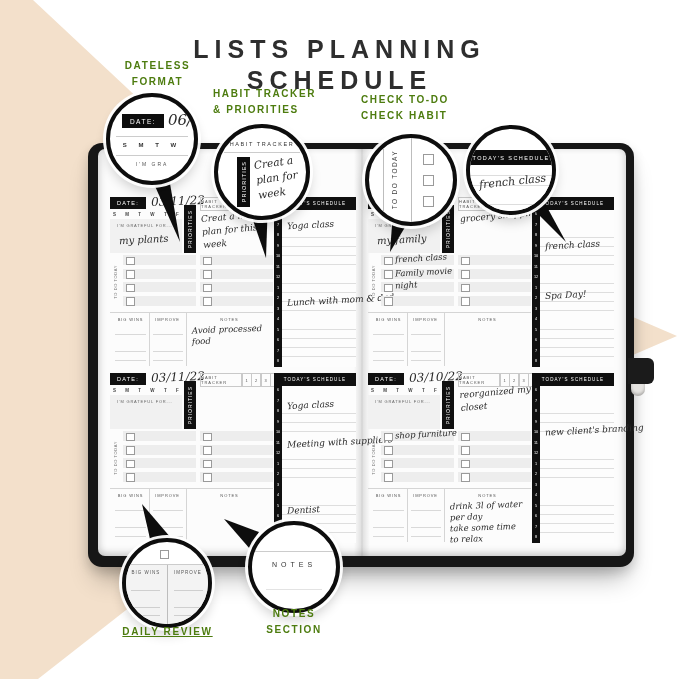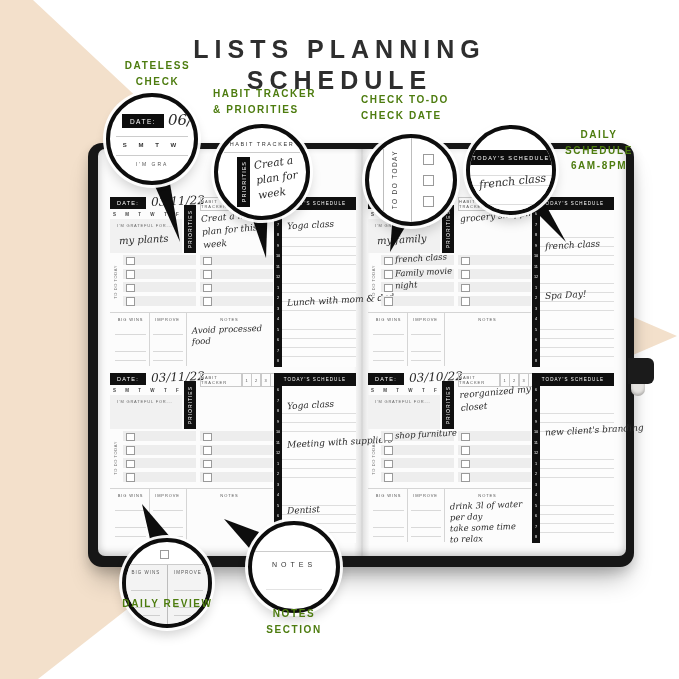--- a/index.html
+++ b/index.html
@@ -126,36 +126,31 @@
   <div class="bg-shape bg-left"></div>
   <div class="bg-shape bg-right"></div>
 
   <div class="title">
     <div>LISTS PLANNING</div>
     <div>SCHEDULE</div>
   </div>
 
   <div class="ann center" style="left:100px;top:58px;width:115px;">
     <div>DATELESS</div>
-    <div>CHECK</div>
+    <div>FORMAT</div>
   </div>
   <div class="ann" style="left:213px;top:86px;width:140px;">
     <div>HABIT TRACKER</div>
     <div>&amp; PRIORITIES</div>
   </div>
   <div class="ann" style="left:361px;top:92px;width:145px;">
     <div>CHECK  TO-DO</div>
-    <div>CHECK DATE</div>
-  </div>
-  <div class="ann center" style="left:540px;top:127px;width:118px;">
-    <div>DAILY</div>
-    <div>SCHEDULE</div>
-    <div>6AM-8PM</div>
-  </div>
-  <div class="ann center" style="left:90px;top:596px;width:155px;">
+    <div>CHECK HABIT</div>
+  </div>
+  <div class="ann center" style="left:90px;top:624px;width:155px;text-decoration:underline;">
     <div>DAILY REVIEW</div>
   </div>
   <div class="ann center" style="left:248px;top:606px;width:92px;">
     <div>NOTES</div>
     <div>SECTION</div>
   </div>
 
   <div class="notebook">
     <div class="pen-loop"></div>
     <div class="pen-loop-curve"></div>

